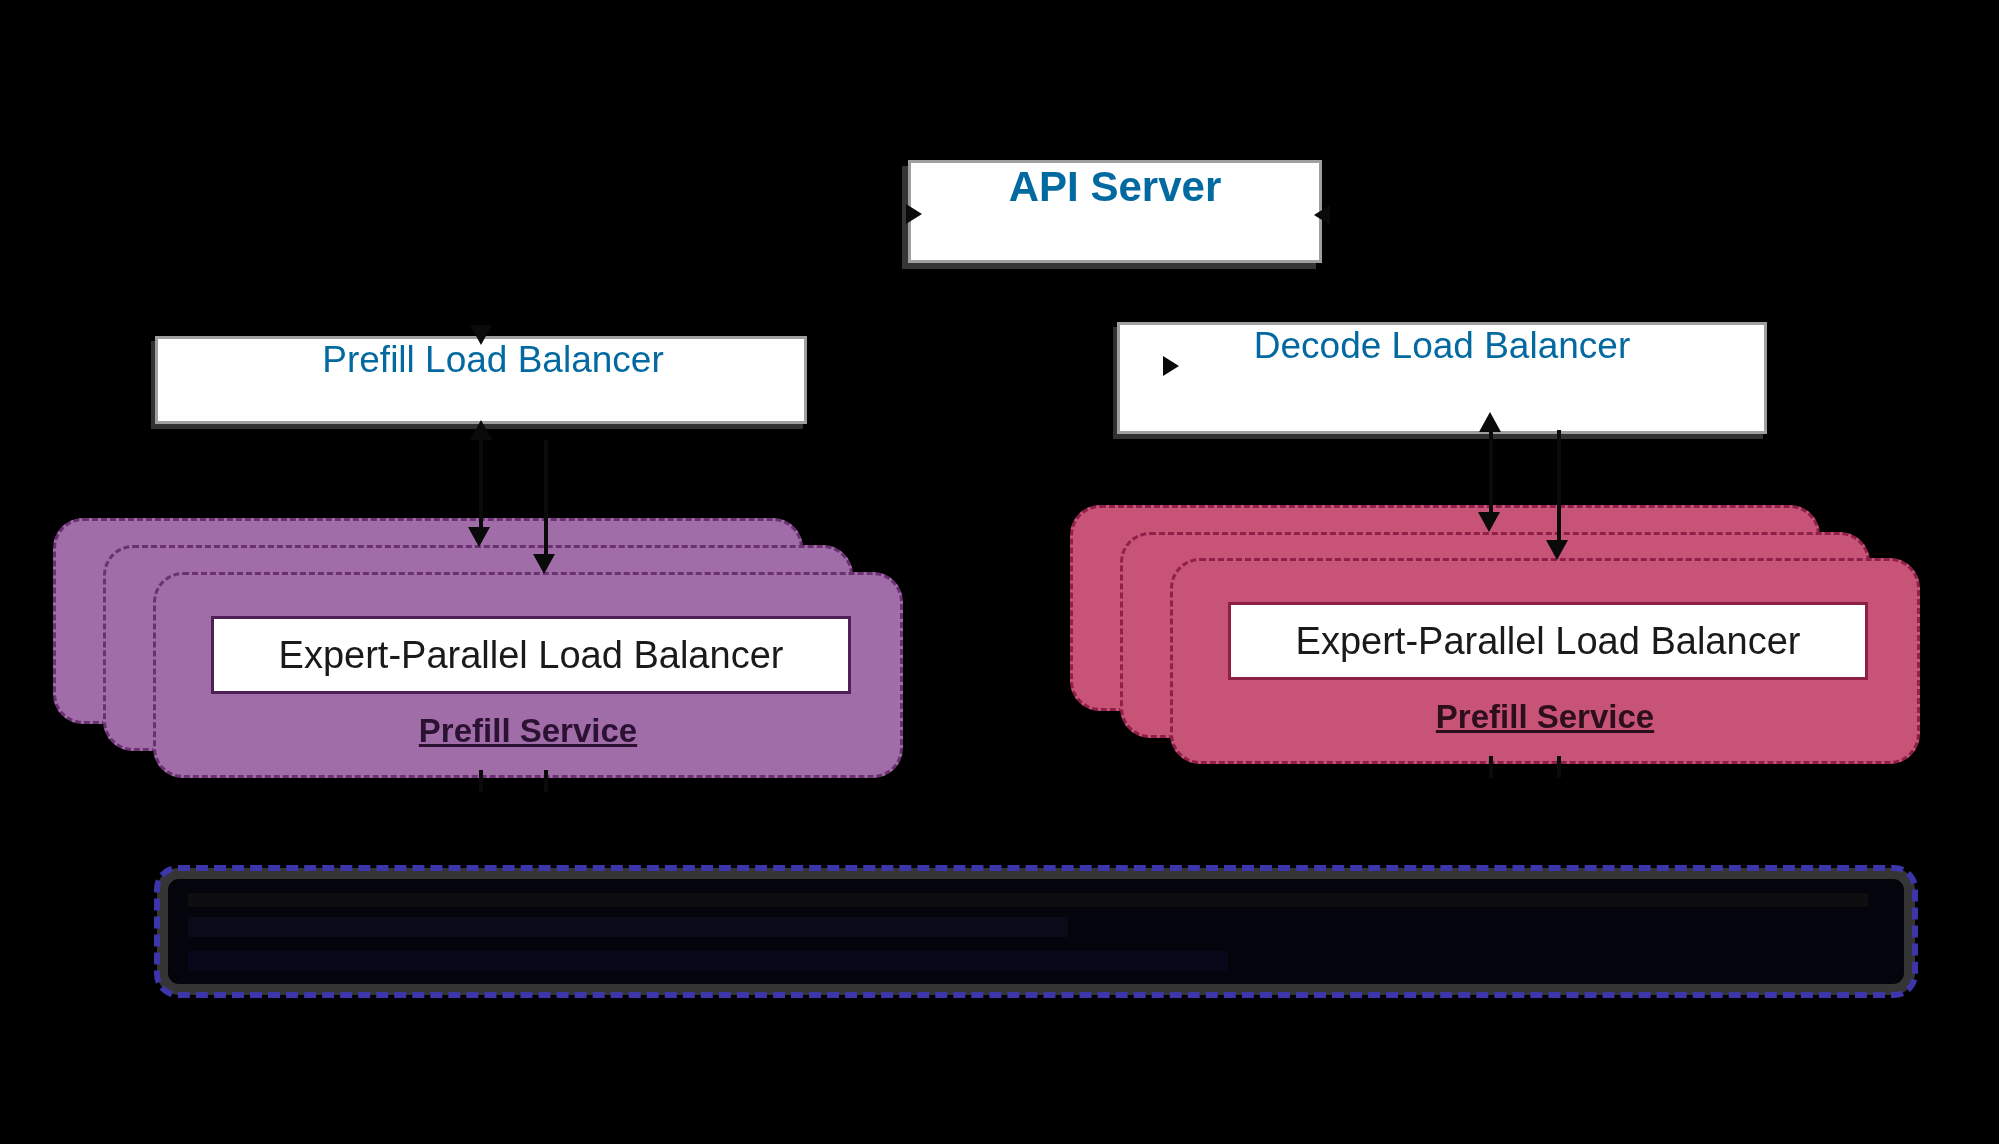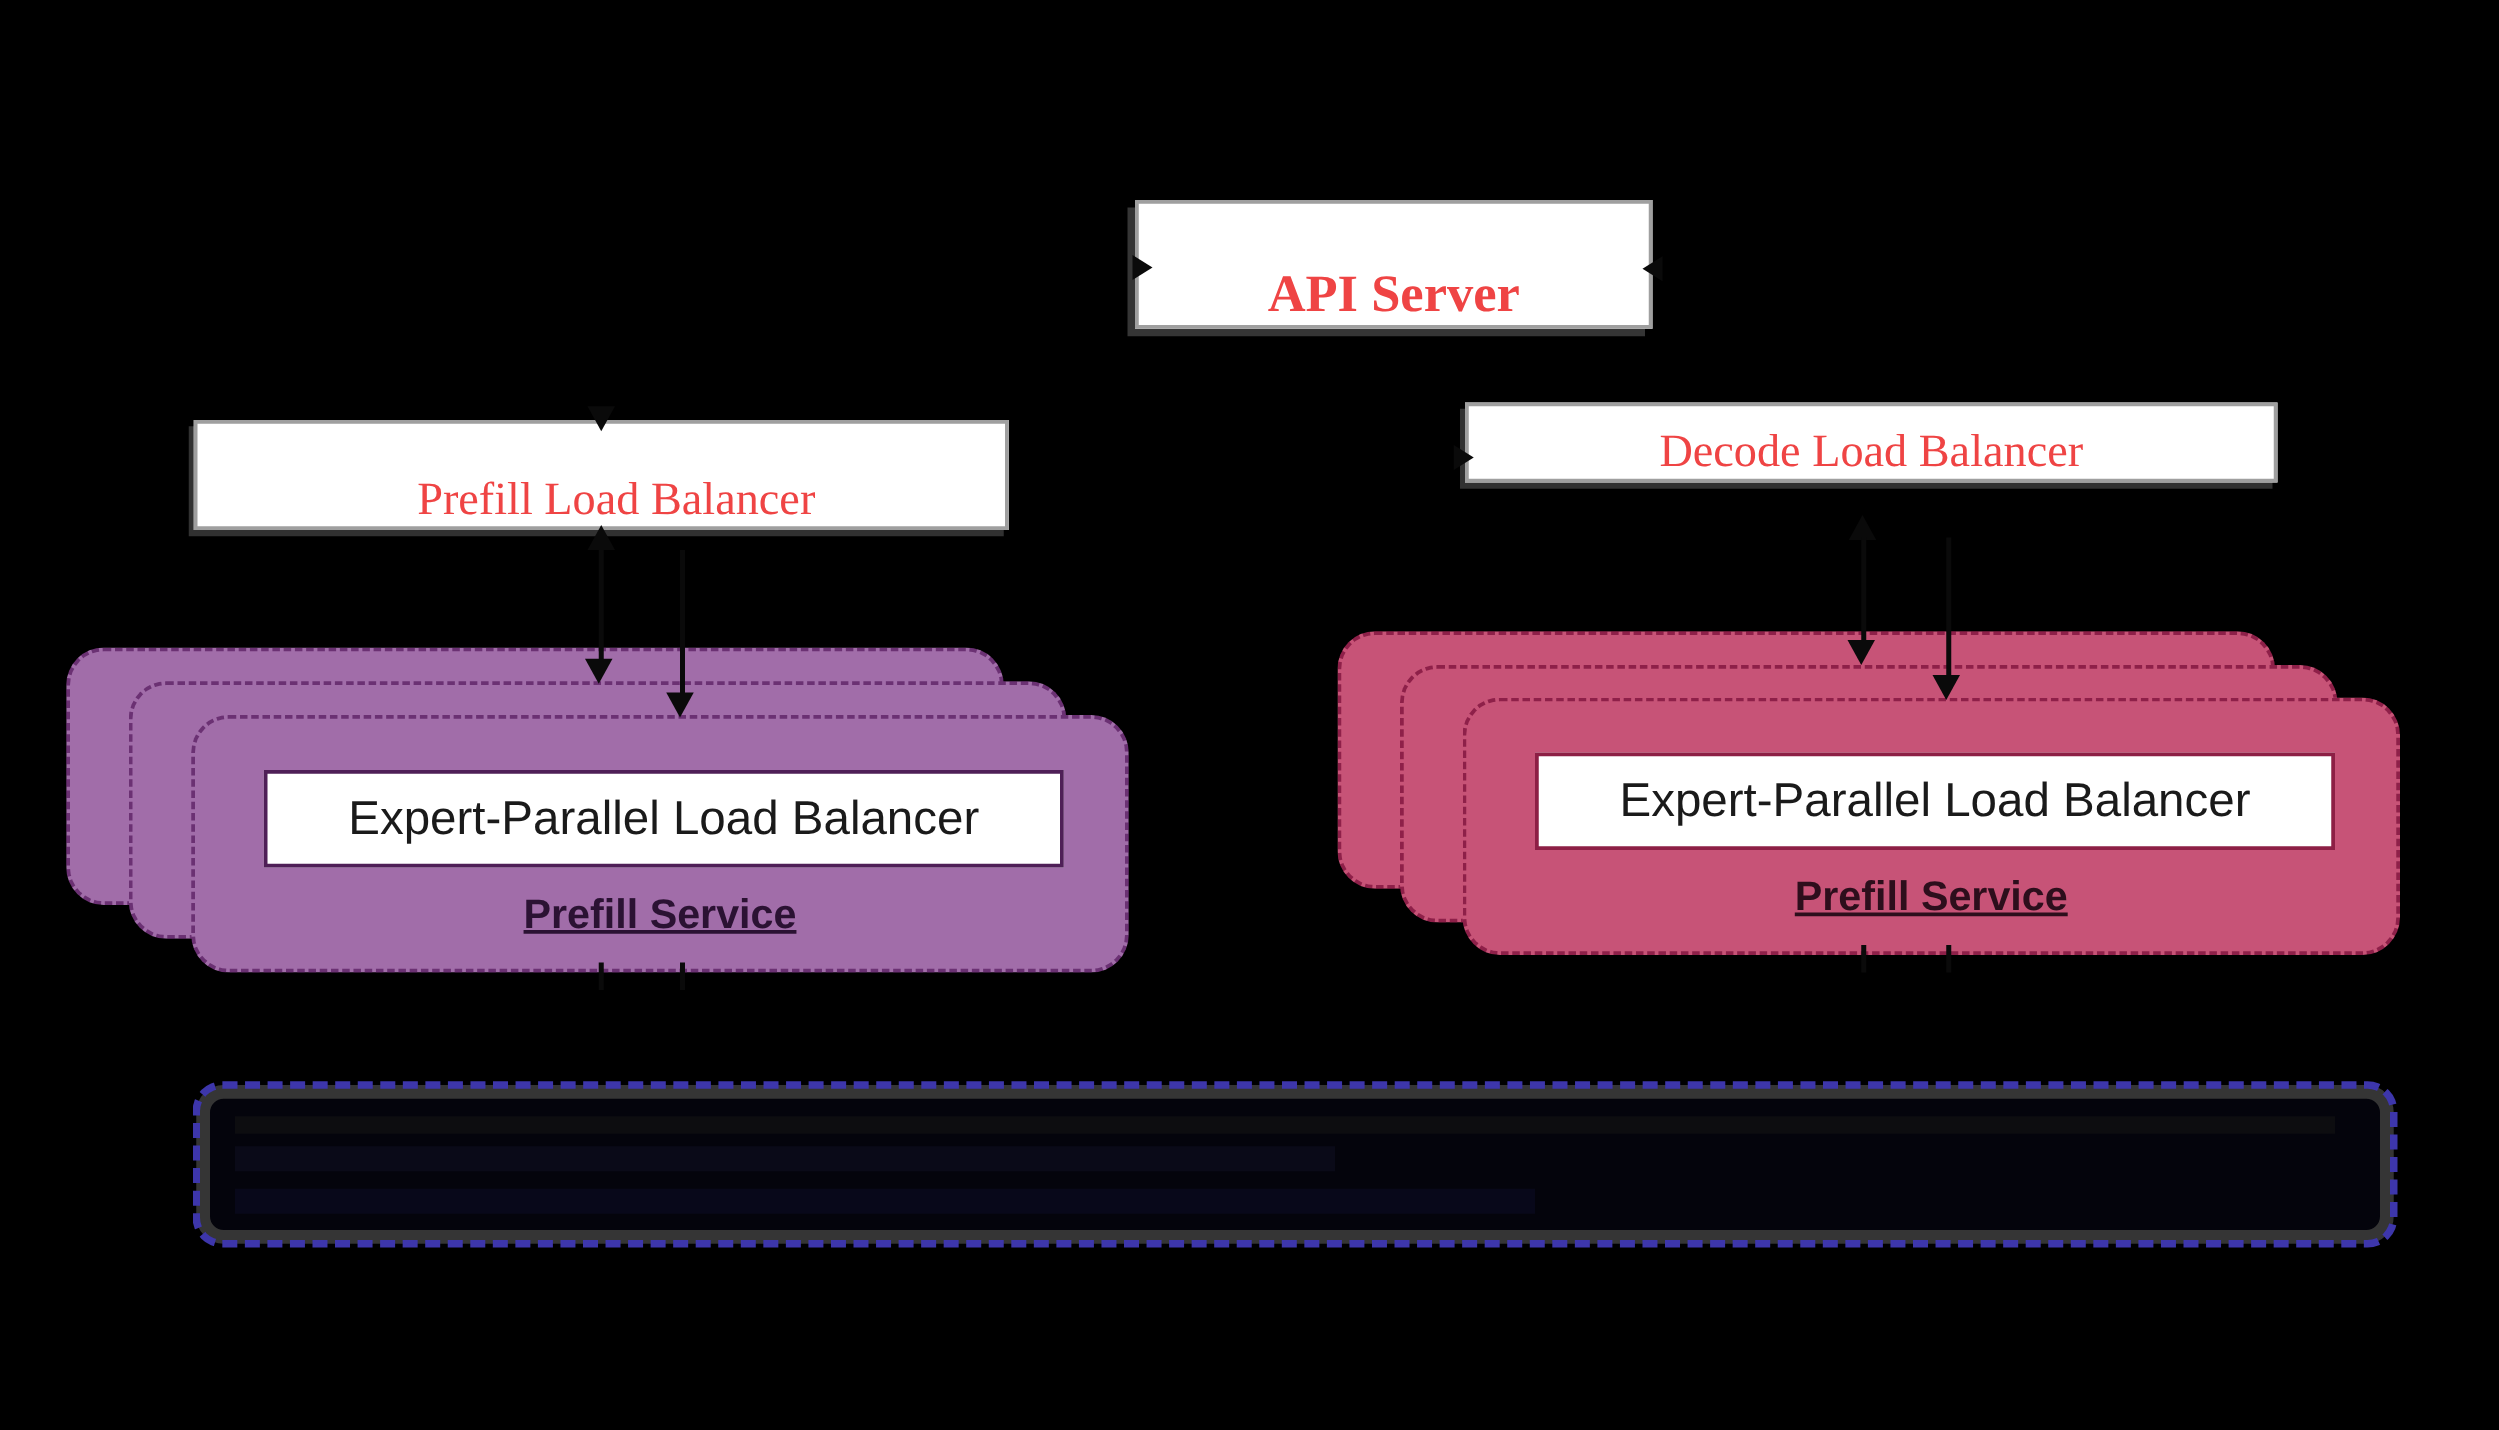--- a/index.html
+++ b/index.html
@@ -4,27 +4,27 @@
 <style>
   html,body{margin:0;padding:0;background:#000;}
   #stage{
     position:relative;width:1999px;height:1144px;background:#000;overflow:hidden;
     font-family:"Liberation Sans", sans-serif;
   }
   
   .wbox{
     position:absolute;background:#ffffff;border:3px solid #9f9f9f;
     box-shadow:-6px 6px 0 rgba(82,82,82,.65);
-    display:flex;align-items:flex-end;justify-content:center;
-    color:#ef4444;box-sizing:border-box;font-family:Liberation Serif, serif;
+    display:flex;align-items:flex-start;justify-content:center;
+    color:#0369a1;box-sizing:border-box;
   }
   .api-box{left:908px;top:160px;width:414px;height:103px;font-size:42px;font-weight:700;}
   .lb-box{font-size:37px;font-weight:400;box-shadow:-4px 5px 0 rgba(82,82,82,.6);}
   .prefill-box{left:155px;top:336px;width:652px;height:88px;padding-left:24px;}
-  .decode-box{left:1172px;top:322px;width:650px;height:64px;}
+  .decode-box{left:1117px;top:322px;width:650px;height:112px;}
   
   .card{position:absolute;width:750px;height:206px;border-radius:30px;box-sizing:border-box;border:3px dashed transparent;}
   .card.purple{background:#a16da9;border-color:#6b3173;}
   .card.pink{background:#c75377;border-color:#8e2049;}
   .inner-box{
     position:absolute;left:55px;top:41px;width:640px;height:78px;background:#ffffff;
     display:flex;align-items:center;justify-content:center;font-size:38px;color:#1a1a1a;
     box-sizing:border-box;
   }
   .inner-box.purple{border:3px solid #4f1f57;}

